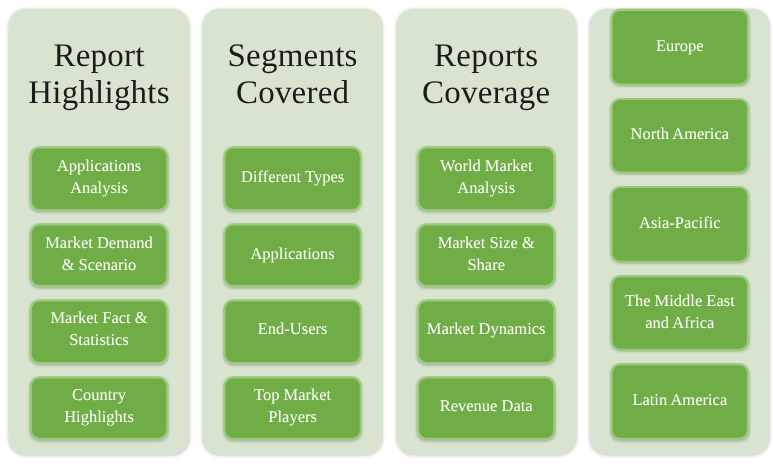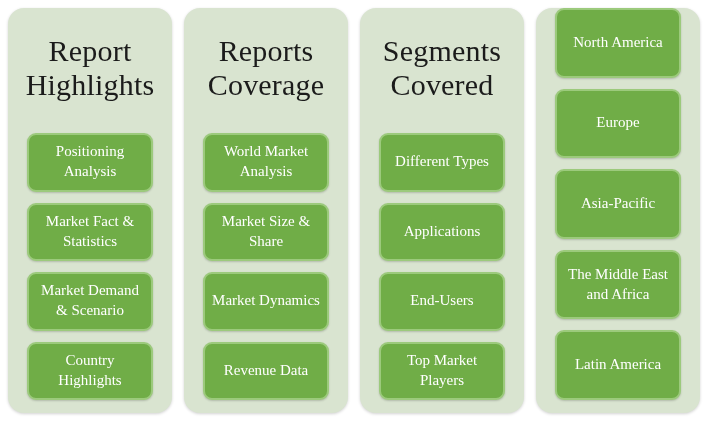--- a/index.html
+++ b/index.html
@@ -64,50 +64,50 @@
   }
 </style>
 </head>
 <body>
 
 <div class="board">
 
   <section class="column">
     <h2 class="title">Report Highlights</h2>
     <div class="buttons">
-      <div class="btn">Positioning Analysis</div>
+      <div class="btn">Applications Analysis</div>
+      <div class="btn">Market Demand &amp; Scenario</div>
       <div class="btn">Market Fact &amp; Statistics</div>
-      <div class="btn">Market Demand &amp; Scenario</div>
       <div class="btn">Country Highlights</div>
+    </div>
+  </section>
+
+  <section class="column">
+    <h2 class="title">Segments Covered</h2>
+    <div class="buttons">
+      <div class="btn">Different Types</div>
+      <div class="btn">Applications</div>
+      <div class="btn">End-Users</div>
+      <div class="btn">Top Market Players</div>
     </div>
   </section>
 
   <section class="column">
     <h2 class="title">Reports Coverage</h2>
     <div class="buttons">
       <div class="btn">World Market Analysis</div>
       <div class="btn">Market Size &amp; Share</div>
       <div class="btn">Market Dynamics</div>
       <div class="btn">Revenue Data</div>
     </div>
   </section>
 
   <section class="column">
-    <h2 class="title">Segments Covered</h2>
     <div class="buttons">
-      <div class="btn">Different Types</div>
-      <div class="btn">Applications</div>
-      <div class="btn">End-Users</div>
-      <div class="btn">Top Market Players</div>
-    </div>
-  </section>
-
-  <section class="column">
-    <div class="buttons">
+      <div class="btn">Europe</div>
       <div class="btn">North America</div>
-      <div class="btn">Europe</div>
       <div class="btn">Asia-Pacific</div>
       <div class="btn">The Middle East and Africa</div>
       <div class="btn">Latin America</div>
     </div>
   </section>
 
 </div>
 
 </body></html>

